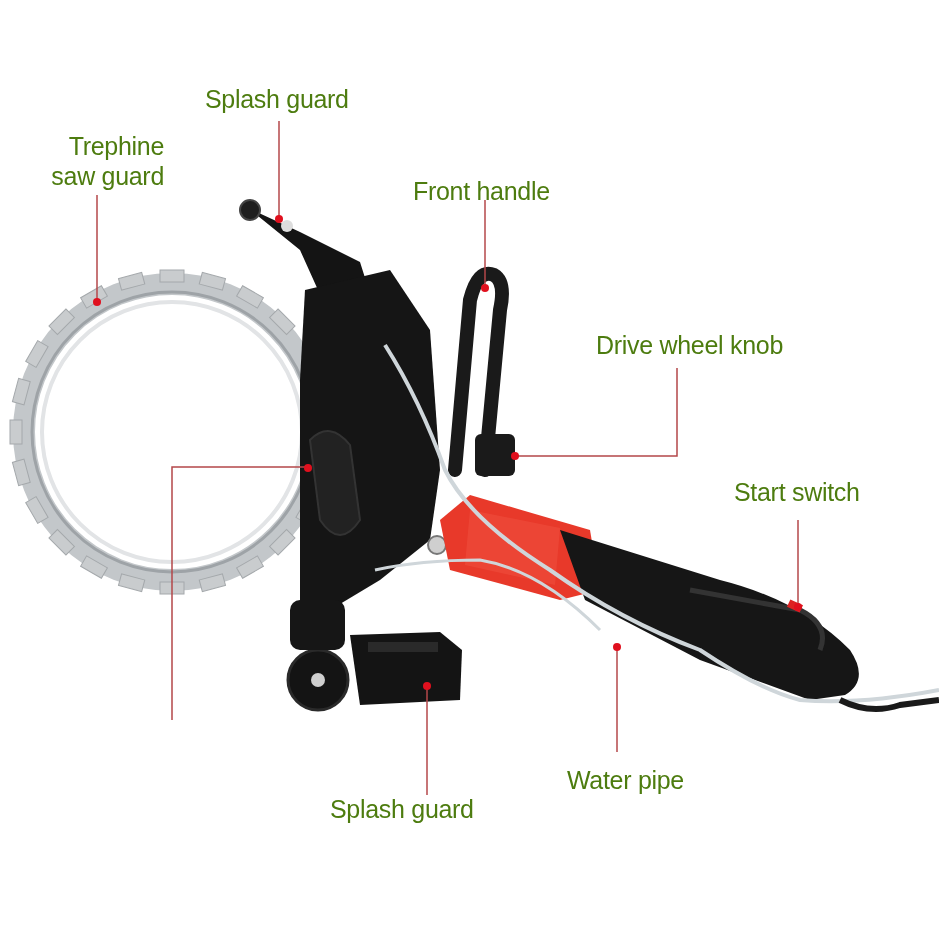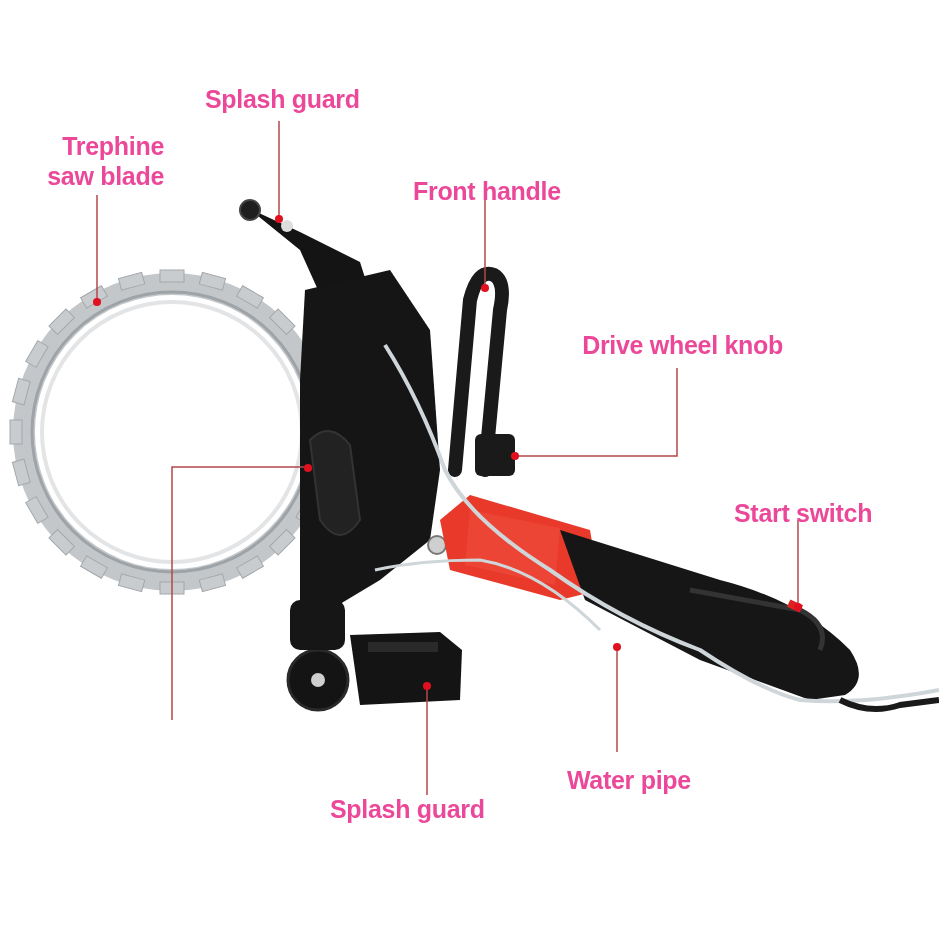--- a/index.html
+++ b/index.html
@@ -1,17 +1,17 @@
 <!DOCTYPE html>
 <html><head>
 <meta charset="utf-8">
 <style>
   html, body { margin:0; padding:0; background:#ffffff; }
   #canvas { position:relative; width:939px; height:939px; overflow:hidden; background:#ffffff; font-family:"Liberation Sans", "DejaVu Sans", sans-serif; }
-  .label { position:absolute; font-weight:bold; font-size:25px; color:#ec4899; line-height:30px; white-space:nowrap; letter-spacing:-0.3px; }
+  .label { position:absolute; font-weight:normal; font-size:25px; color:#4d7c0f; line-height:30px; white-space:nowrap; letter-spacing:-0.3px; }
   .center { text-align:right; }
   svg { position:absolute; left:0; top:0; }
 </style>
 </head>
 <body>
 
 <div id="canvas">
 
   <svg width="939" height="939" viewBox="0 0 939 939">
 
@@ -93,28 +93,28 @@
       <circle cx="308" cy="468" r="4"></circle>
       <circle cx="617" cy="647" r="4"></circle>
       <circle cx="427" cy="686" r="4"></circle>
     </g>
   </svg>
 
   <div class="label" style="left:205px; top:84px;">Splash guard</div>
 
   <div class="label center" style="left:38px; top:131px; width:126px;">
     <div>Trephine</div>
-    <div>saw blade</div>
+    <div>saw guard</div>
   </div>
 
   <div class="label" style="left:413px; top:176px;">Front handle</div>
 
   <div class="label center" style="left:563px; top:306px; width:220px;margin-top:24px;">
     <div>Drive wheel knob</div>
   </div>
 
-  <div class="label" style="left:734px; top:498px;">Start switch</div>
+  <div class="label" style="left:734px; top:477px;">Start switch</div>
 
 
   <div class="label" style="left:567px; top:765px;">Water pipe</div>
 
   <div class="label" style="left:330px; top:794px;">Splash guard</div>
 </div>
 
 </body></html>

